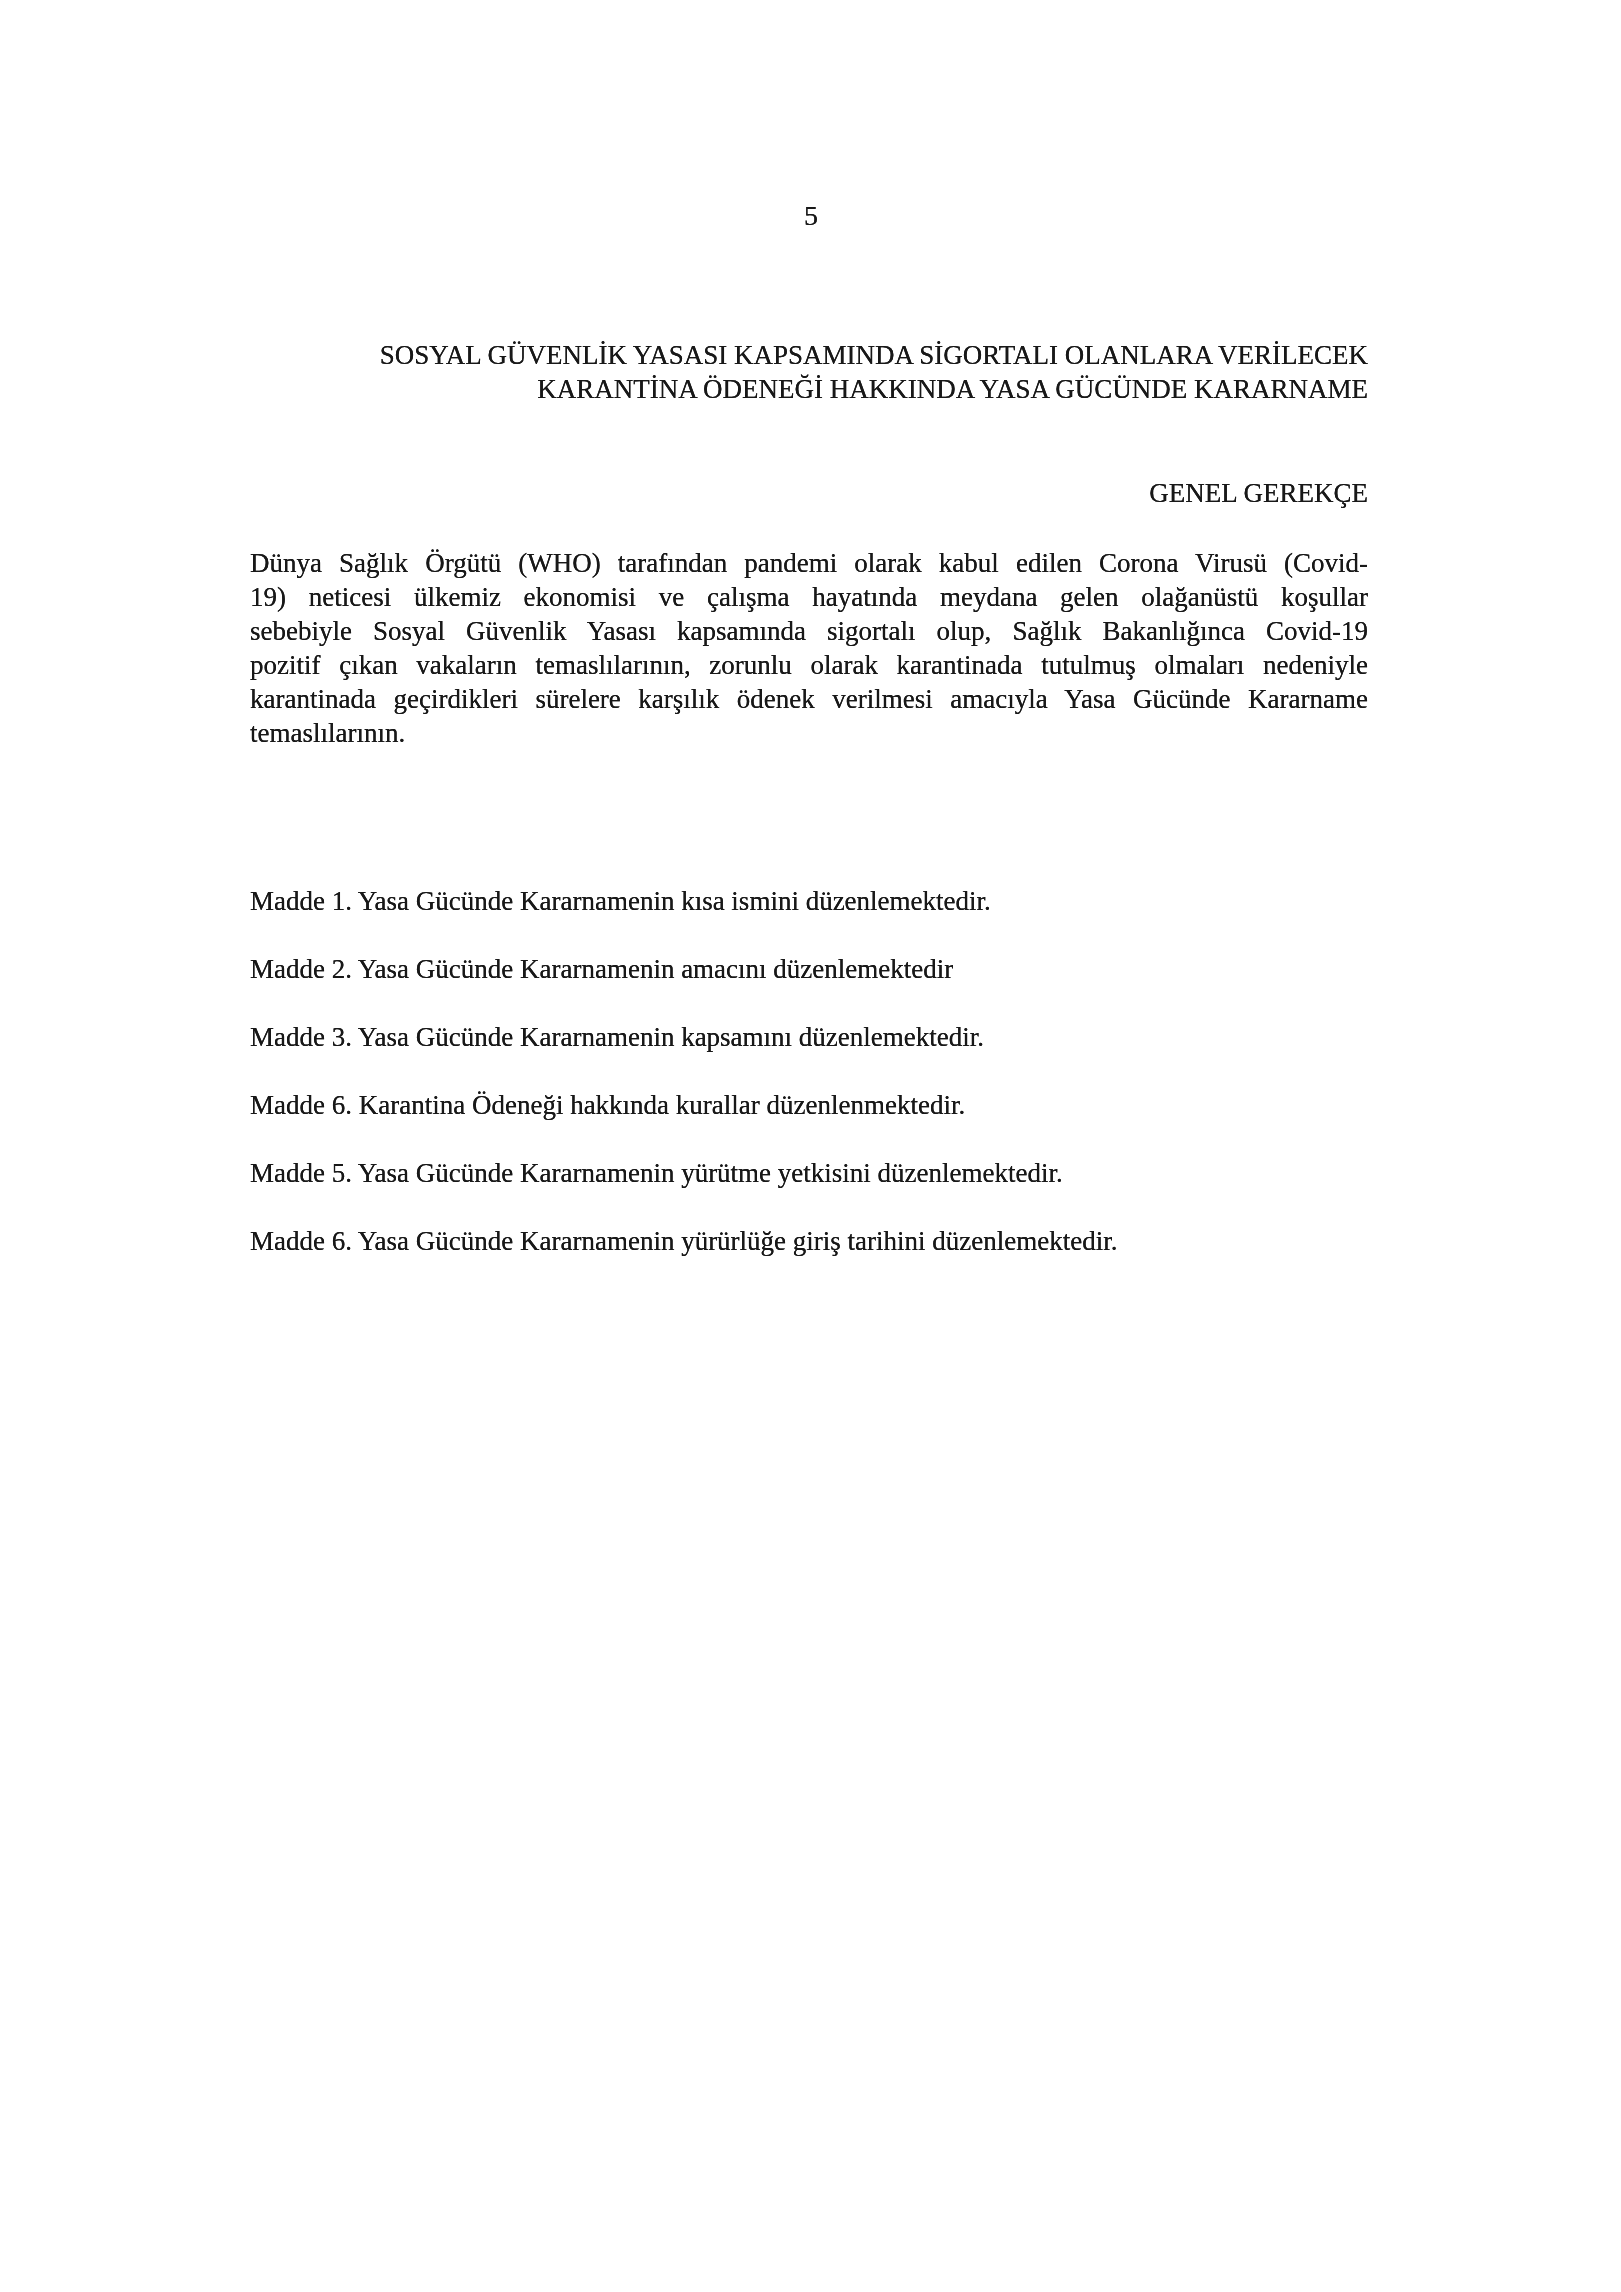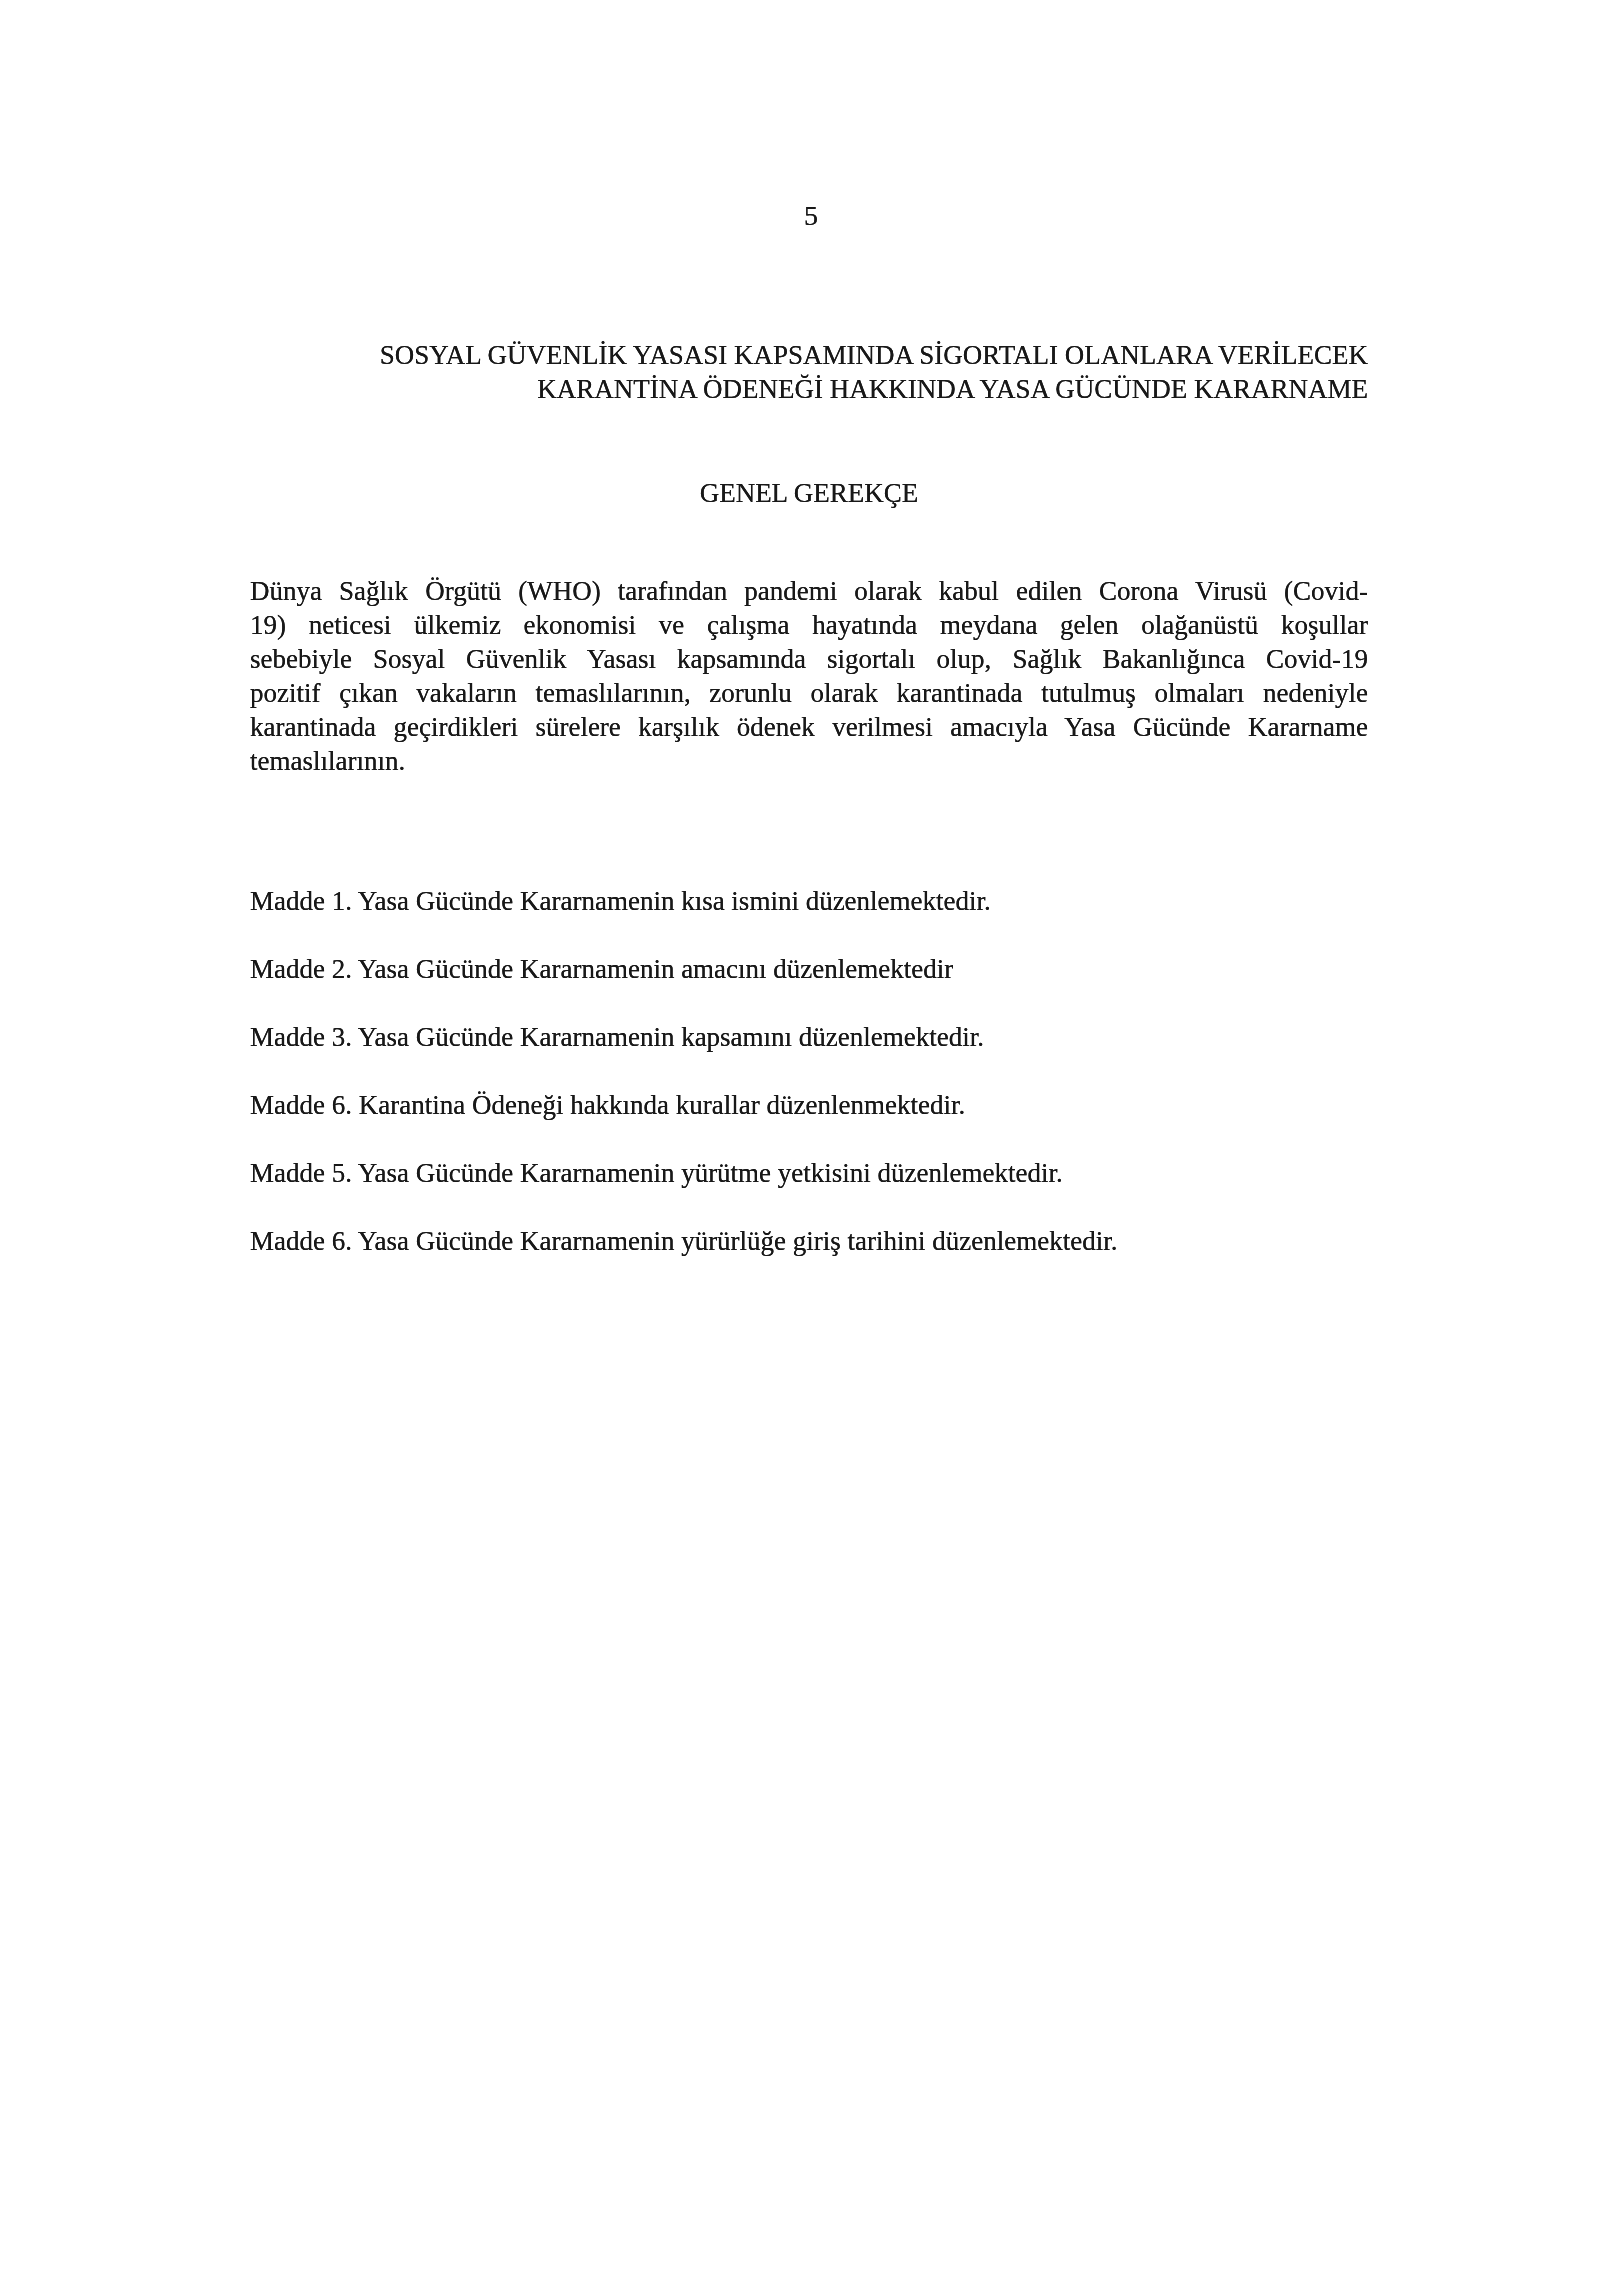--- a/index.html
+++ b/index.html
@@ -32,30 +32,29 @@
     position: absolute;
     top: 338px;
     left: 250px;
     width: 1118px;
     text-align: right;
   }
   .section-heading {
     position: absolute;
     left: 250px;
     width: 1118px;
-    text-align: center;
+    text-align: right;
   }
   .heading-general { top: 476px; }
   .heading-articles { top: 785px; }
   .paragraph {
     position: absolute;
     top: 546px;
     left: 250px;
     width: 1118px;
-    margin-top: 28px;
   }
   .para-line {
     text-align: justify;
   }
   .para-line.justify-full {
     text-align-last: justify;
   }
   .article-list {
     position: absolute;
     top: 884px;

